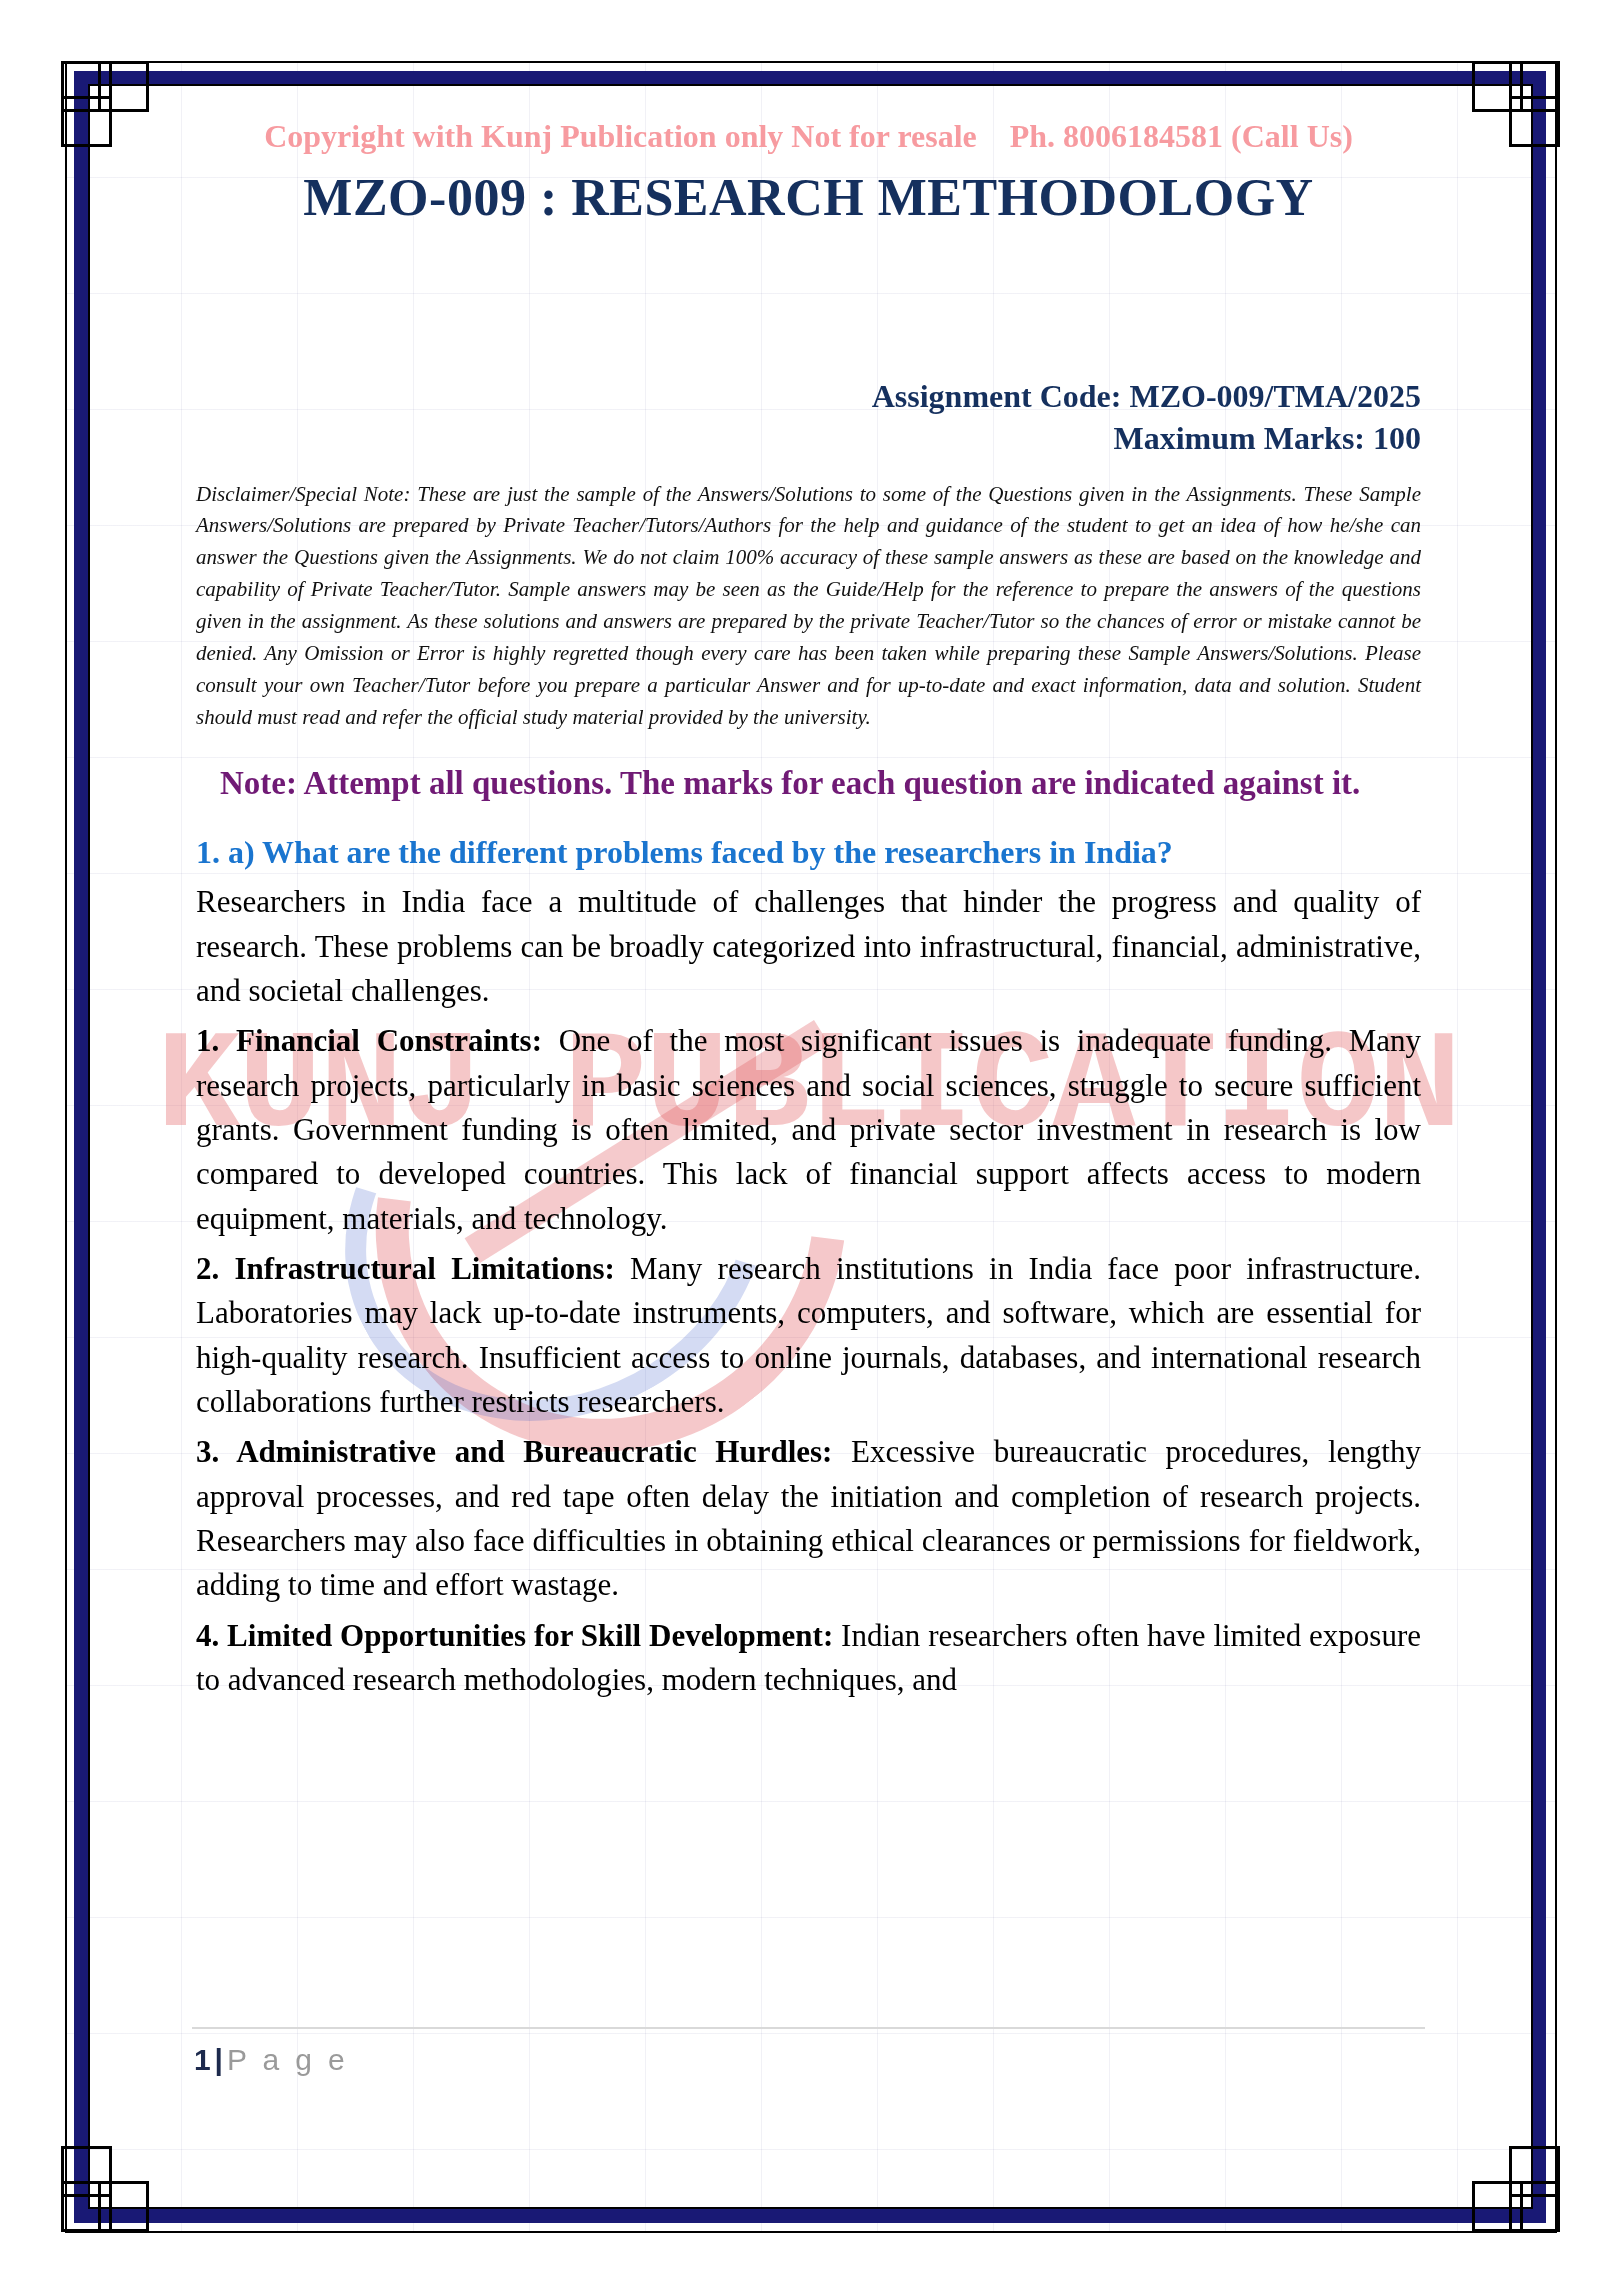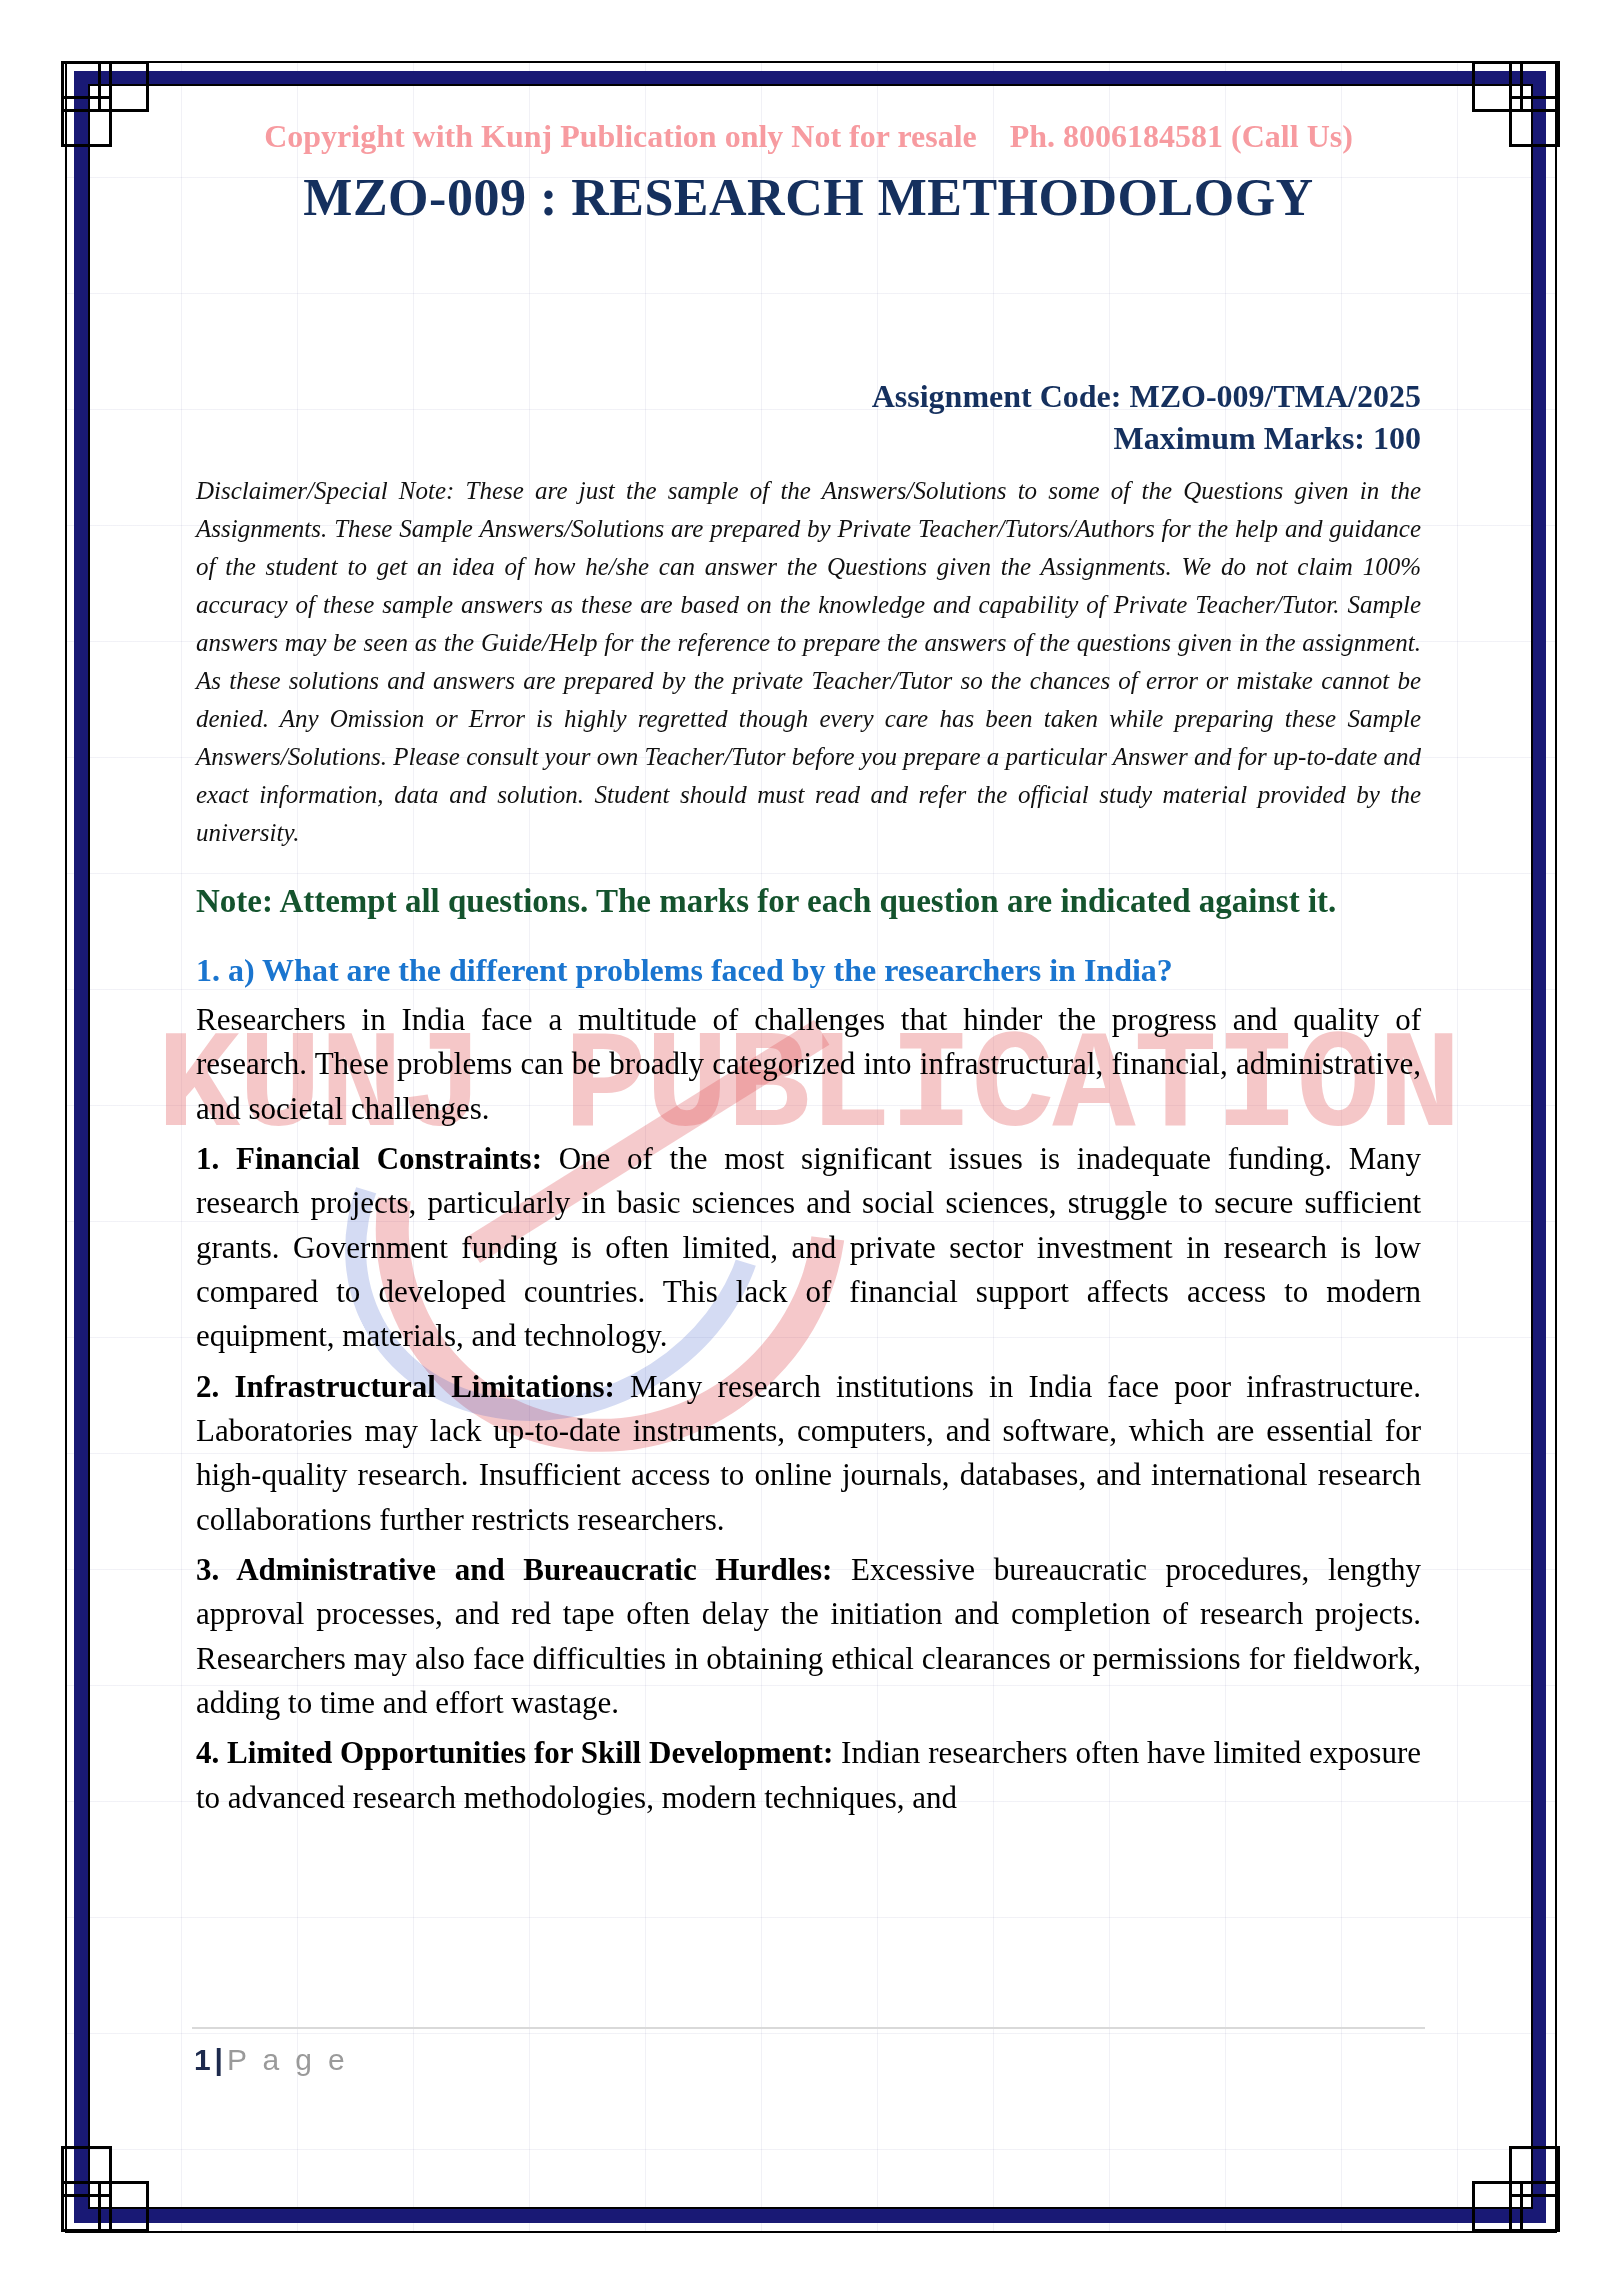--- a/index.html
+++ b/index.html
@@ -174,34 +174,35 @@
   .assign-line {
     text-align: right;
     font-size: 32px;
     font-weight: bold;
     color: #15305e;
     line-height: 1.30;
     white-space: nowrap;
   }
 
   .disclaimer {
-    margin-top: 12px;
-    font-size: 25px;
+    margin-top: 19px;
+    font-size: 21px;
     font-style: italic;
     color: #111111;
     text-align: justify;
     line-height: 1.52;
   }
 
   .note-line {
     margin-top: 27.4px;
     font-size: 33px;
     font-weight: bold;
-    color: #14532d;
+    color: #701a75;
     line-height: 1.35;
+    margin-left: 24px;
   }
 
   .question {
     margin-top: 25.5px;
     font-size: 32px;
     font-weight: bold;
     color: #1a75cf;
     line-height: 1.35;
   }
 

